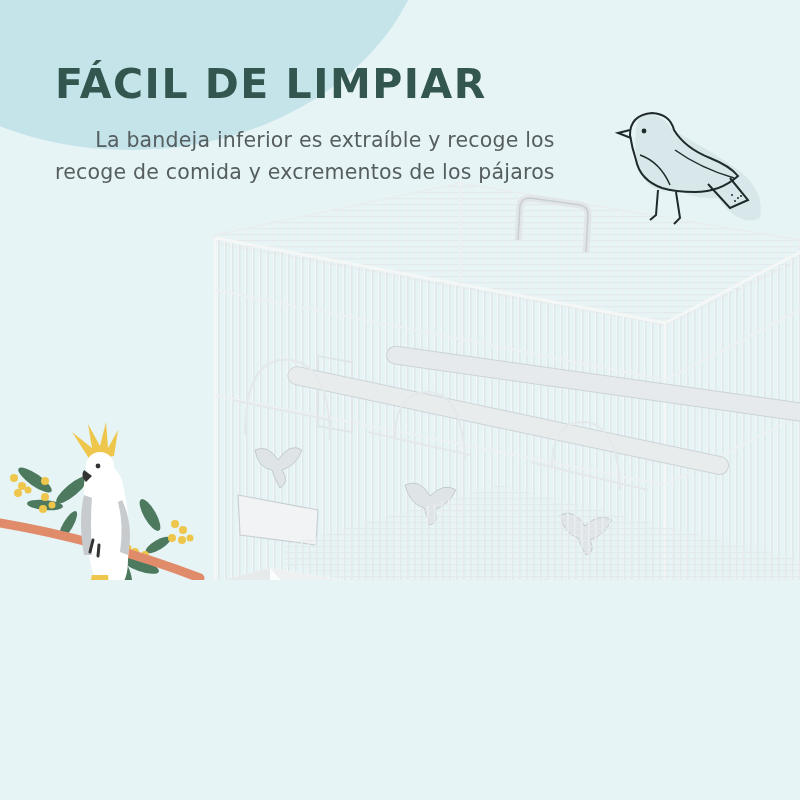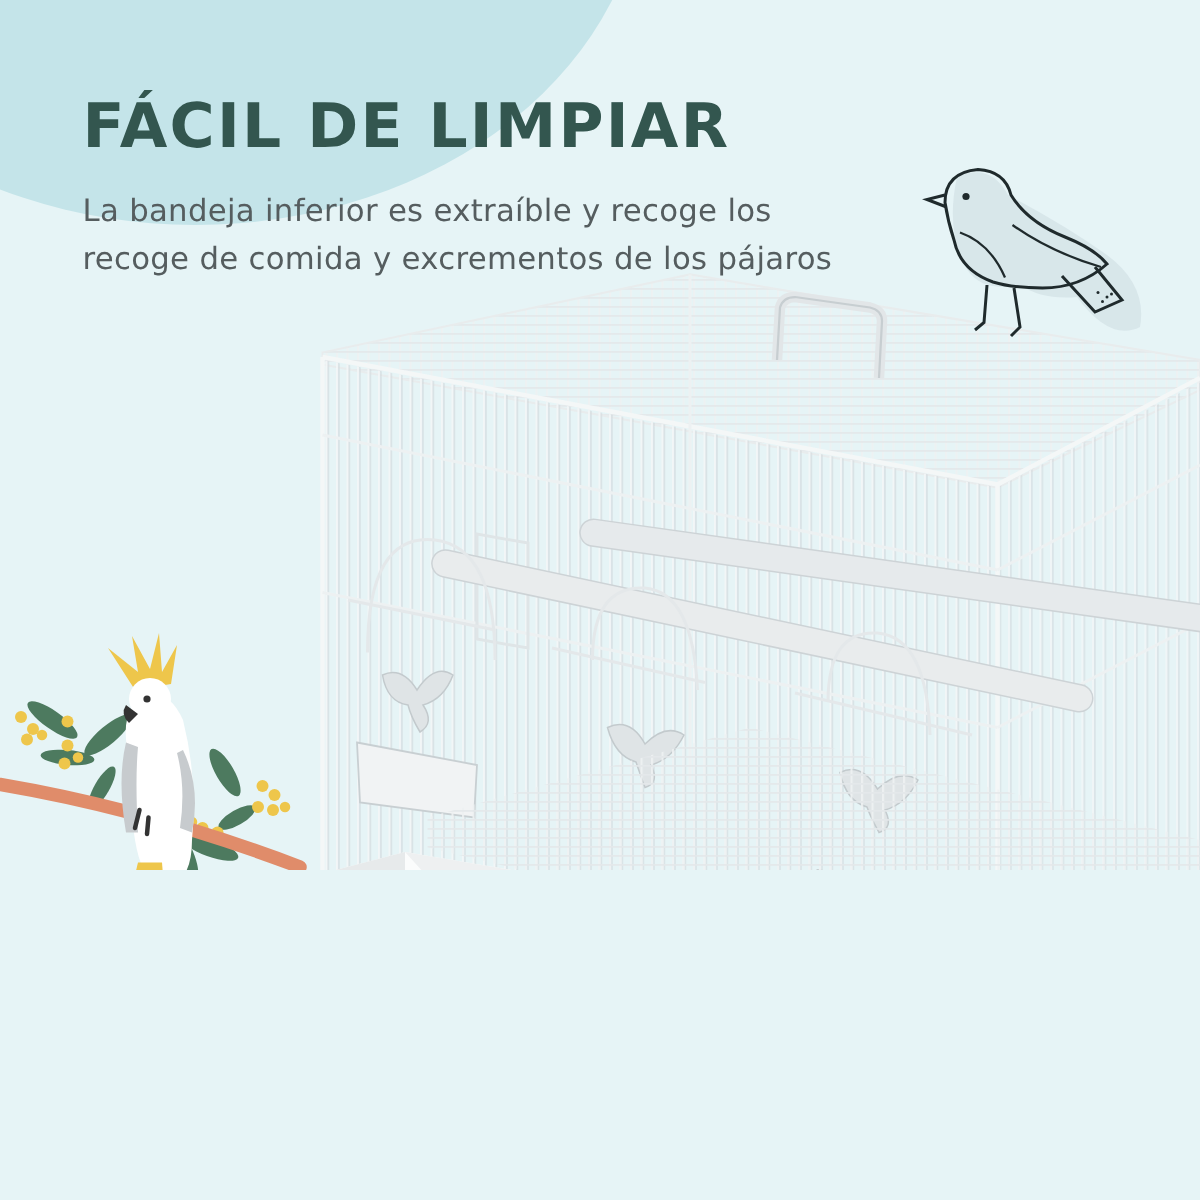--- a/index.html
+++ b/index.html
@@ -3,21 +3,21 @@
 <meta charset="utf-8">
 <style>
   html, body { margin: 0; padding: 0; }
   body { width: 800px; height: 800px; overflow: hidden; background: #e6f4f6; position: relative; font-family: "Liberation Sans", "DejaVu Sans", sans-serif; }
   .scene { position: absolute; left: 0; top: 0; width: 800px; height: 580px; overflow: hidden; background: var(--bg, #e6f4f6); }
   .blob-top { position: absolute; left: -170px; top: -330px; width: 600px; height: 480px; border-radius: 50%; background: var(--blob, #c4e4e9); }
   .blob-bottom { position: absolute; left: -60px; top: 705px; width: 1000px; height: 300px; border-radius: 48% 52% 0 0 / 40% 30% 0 0; background: var(--blob, #c4e4e9); }
   .blob-bottom2 { position: absolute; left: 520px; top: 640px; width: 420px; height: 260px; border-radius: 50%; background: var(--blob, #c4e4e9); }
   .headline { position: absolute; left: 55px; top: 64px; margin: 0; font-family: "DejaVu Sans", sans-serif; font-weight: bold; font-size: 41px; letter-spacing: 1.5px; color: var(--title, #33564f); line-height: 1; }
   .subtitle { position: absolute; left: 55px; top: 124px; margin: 0; font-family: "DejaVu Sans", sans-serif; font-size: 20.5px; line-height: 32px; color: var(--text, #555d5f); letter-spacing: 0.2px; }
-  .subtitle span { display: block; white-space: nowrap; }
+  .subtitle span { display: block; white-space: nowrap; text-align: right; }
   .art { position: absolute; left: 0; top: 0; width: 800px; height: 800px; }
 </style>
 </head>
 <body>
 
 <div class="scene" style="--bg: #e6f4f6; --blob: #c4e4e9; --title: #33564f; --text: #555d5f;">
   <div class="blob-top"></div>
   <div class="blob-bottom"></div>
   <div class="blob-bottom2"></div>
 

